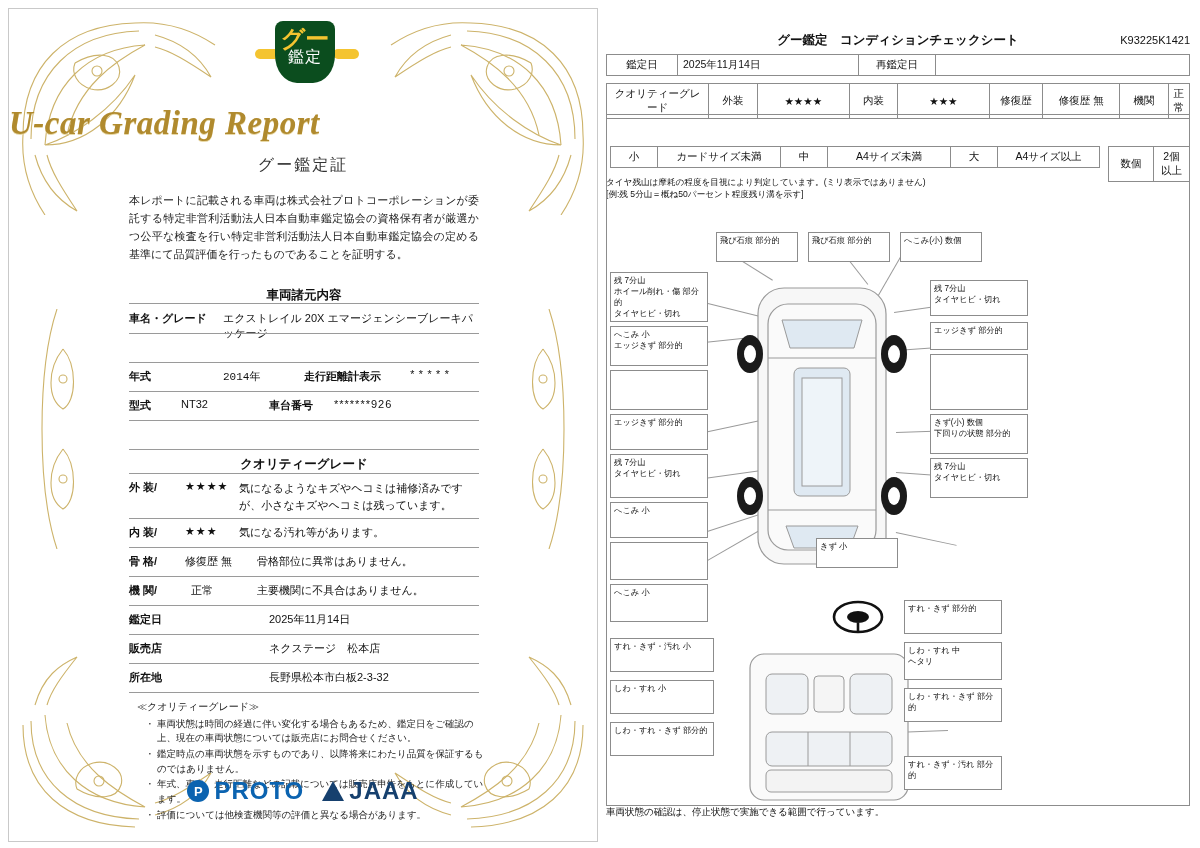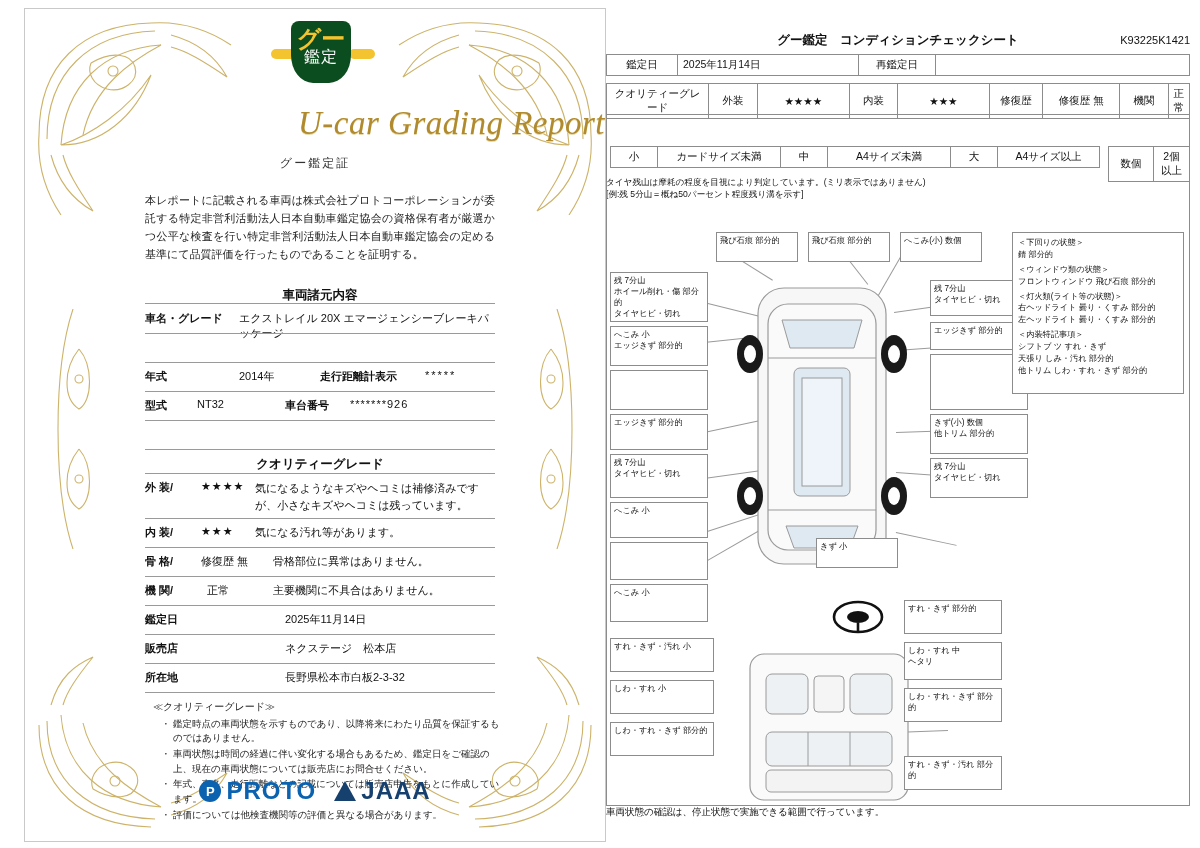--- a/index.html
+++ b/index.html
@@ -4,21 +4,21 @@
 <style>
   html,body{margin:0;padding:0;}
   body{
     width:1200px;height:848px;background:#ffffff;
     font-family:"Liberation Sans",sans-serif;
     color:#231f20;overflow:hidden;
   }
   .page{position:relative;width:1200px;height:848px;}
 
   
-  .left{position:absolute;left:24px;top:8px;width:580px;height:832px;border:1px solid #c9c9c9;background:#fff;}
+  .left{position:absolute;left:8px;top:8px;width:580px;height:832px;border:1px solid #c9c9c9;background:#fff;padding-left:8px;}
   .orn{position:absolute;pointer-events:none;}
   .orn svg{display:block;}
 
   .logo{position:absolute;left:268px;top:14px;width:60px;height:62px;}
   .logo .shield{
     width:56px;height:58px;background:#0b4d1e;
     border-radius:6px 6px 20px 20px / 6px 6px 26px 26px;
     position:relative;box-shadow:0 0 0 2px #0b4d1e;
   }
   .logo .g{
@@ -27,28 +27,28 @@
   }
   .logo .k{
     position:absolute;left:0;right:0;top:28px;text-align:center;
     color:#ffffff;font-size:16px;letter-spacing:1px;line-height:12px;
   }
   .logo .wing{position:absolute;top:26px;width:26px;height:10px;background:#f4c430;border-radius:6px;}
   .logo .wing.l{left:-22px;}
   .logo .wing.r{right:-22px;}
 
   .title{
-    position:absolute;left:0;right:0;top:96px;text-align:right;
-    font-family:"Liberation Serif",serif;font-style:italic;font-weight:normal;
+    position:absolute;left:0;right:0;top:96px;text-align:left;
+    font-family:"Liberation Serif",serif;font-style:italic;font-weight:bold;
     font-size:33px;color:#b08a2e;letter-spacing:.5px;
     text-shadow:0 1px 0 #e8d9a8;
   }
   .subtitle{
     position:absolute;left:0;right:0;top:146px;text-align:center;
-    font-size:12px;color:#333;letter-spacing:2px;
+    font-size:16px;color:#333;letter-spacing:2px;
   }
   .intro{
     position:absolute;left:120px;top:182px;width:350px;
     font-size:11px;line-height:1.65;color:#222;text-align:justify;
   }
   .sec-head{
     position:absolute;left:120px;width:350px;text-align:center;
     font-size:12.5px;font-weight:bold;color:#111;
   }
   .hr{position:absolute;left:120px;width:350px;border-top:1px solid #9a9a9a;height:0;}
@@ -208,21 +208,21 @@
     <div class="hr" style="top:294px;"></div>
 
     <div class="row" style="top:302px;height:22px;">
       <span class="lab">車名・グレード</span>
       <span class="val" style="left:94px;">エクストレイル 20X エマージェンシーブレーキパッケージ</span>
     </div>
     <div class="hr" style="top:324px;"></div>
 
     <div class="hr" style="top:353px;"></div>
 
-    <div class="row" style="top:360px;height:22px;">
+    <div class="row" style="top:360px;height:22px;font-family:Liberation Mono, monospace;">
       <span class="lab">年式</span>
       <span class="val" style="left:94px;">2014年</span>
       <span class="lab2" style="left:175px;">走行距離計表示</span>
       <span class="val" style="left:280px;letter-spacing:2px;">*****</span>
     </div>
     <div class="hr" style="top:382px;"></div>
 
     <div class="row" style="top:389px;height:22px;">
       <span class="lab">型式</span>
       <span class="val" style="left:52px;">NT32</span>
@@ -278,22 +278,22 @@
 
     <div class="row" style="top:661px;height:22px;">
       <span class="lab">所在地</span>
       <span class="val" style="left:140px;">長野県松本市白板2-3-32</span>
     </div>
     <div class="hr" style="top:683px;"></div>
 
     <div class="notes" style="top:690px;">
       <div class="nh">≪クオリティーグレード≫</div>
       <ul>
+        <li>車両状態は時間の経過に伴い変化する場合もあるため、鑑定日をご確認の上、現在の車両状態については販売店にお問合せください。</li>
         <li>鑑定時点の車両状態を示すものであり、以降将来にわたり品質を保証するものではありません。</li>
-        <li>車両状態は時間の経過に伴い変化する場合もあるため、鑑定日をご確認の上、現在の車両状態については販売店にお問合せください。</li>
         <li>年式、車名、走行距離などの記載については販売店申告をもとに作成しています。</li>
         <li>評価については他検査機関等の評価と異なる場合があります。</li>
       </ul>
     </div>
 
     <div class="brands">
       <div class="proto">
         <div class="mark">P</div>
         <div class="txt">PROTO</div>
       </div>
@@ -457,45 +457,32 @@
 
       <div class="cell" style="left:112px;top:0px;width:82px;height:30px;">飛び石痕 部分的</div>
       <div class="cell" style="left:204px;top:0px;width:82px;height:30px;">飛び石痕 部分的</div>
       <div class="cell" style="left:296px;top:0px;width:82px;height:30px;">へこみ(小) 数個</div>
 
       <div class="cell" style="left: 326px; top: 48px; width: 98px; height: 36px; white-space: pre-line;">残 7分山
 タイヤヒビ・切れ</div>
       <div class="cell" style="left:326px;top:90px;width:98px;height:28px;">エッジきず 部分的</div>
       <div class="cell" style="left:326px;top:122px;width:98px;height:56px;"></div>
       <div class="cell" style="left: 326px; top: 182px; width: 98px; height: 40px; white-space: pre-line;">きず(小) 数個
-他トリム 部分的</div>
+下回りの状態 部分的</div>
       <div class="cell" style="left: 326px; top: 226px; width: 98px; height: 40px; white-space: pre-line;">残 7分山
 タイヤヒビ・切れ</div>
       <div class="cell" style="left:212px;top:306px;width:82px;height:30px;">きず 小</div>
 
       <div class="cell" style="left:300px;top:368px;width:98px;height:34px;">すれ・きず 部分的</div>
       <div class="cell" style="left:6px;top:406px;width:104px;height:34px;">すれ・きず・汚れ 小</div>
       <div class="cell" style="left: 300px; top: 410px; width: 98px; height: 38px; white-space: pre-line;">しわ・すれ 中
 ヘタリ</div>
       <div class="cell" style="left:6px;top:448px;width:104px;height:34px;">しわ・すれ 小</div>
       <div class="cell" style="left:300px;top:456px;width:98px;height:34px;">しわ・すれ・きず 部分的</div>
       <div class="cell" style="left:6px;top:490px;width:104px;height:34px;">しわ・すれ・きず 部分的</div>
       <div class="cell" style="left:300px;top:524px;width:98px;height:34px;">すれ・きず・汚れ 部分的</div>
 
-      <div class="rpanel" style="left:408px;top:0px;width:172px;height:162px;">
-        <div class="hd">＜下回りの状態＞</div>
-        <div>錆 部分的</div>
-        <div class="hd">＜ウィンドウ類の状態＞</div>
-        <div>フロントウィンドウ 飛び石痕 部分的</div>
-        <div class="hd">＜灯火類(ライト等の状態)＞</div>
-        <div style="white-space:pre-line;">右ヘッドライト 曇り・くすみ 部分的
-左ヘッドライト 曇り・くすみ 部分的</div>
-        <div class="hd">＜内装特記事項＞</div>
-        <div style="white-space:pre-line;">シフトブ ツ すれ・きず
-天張り しみ・汚れ 部分的
-他トリム しわ・すれ・きず 部分的</div>
-      </div>
     </div>
 
     <div class="footnote">車両状態の確認は、停止状態で実施できる範囲で行っています。</div>
   </div>
 
 </div>
 
 </body></html>

